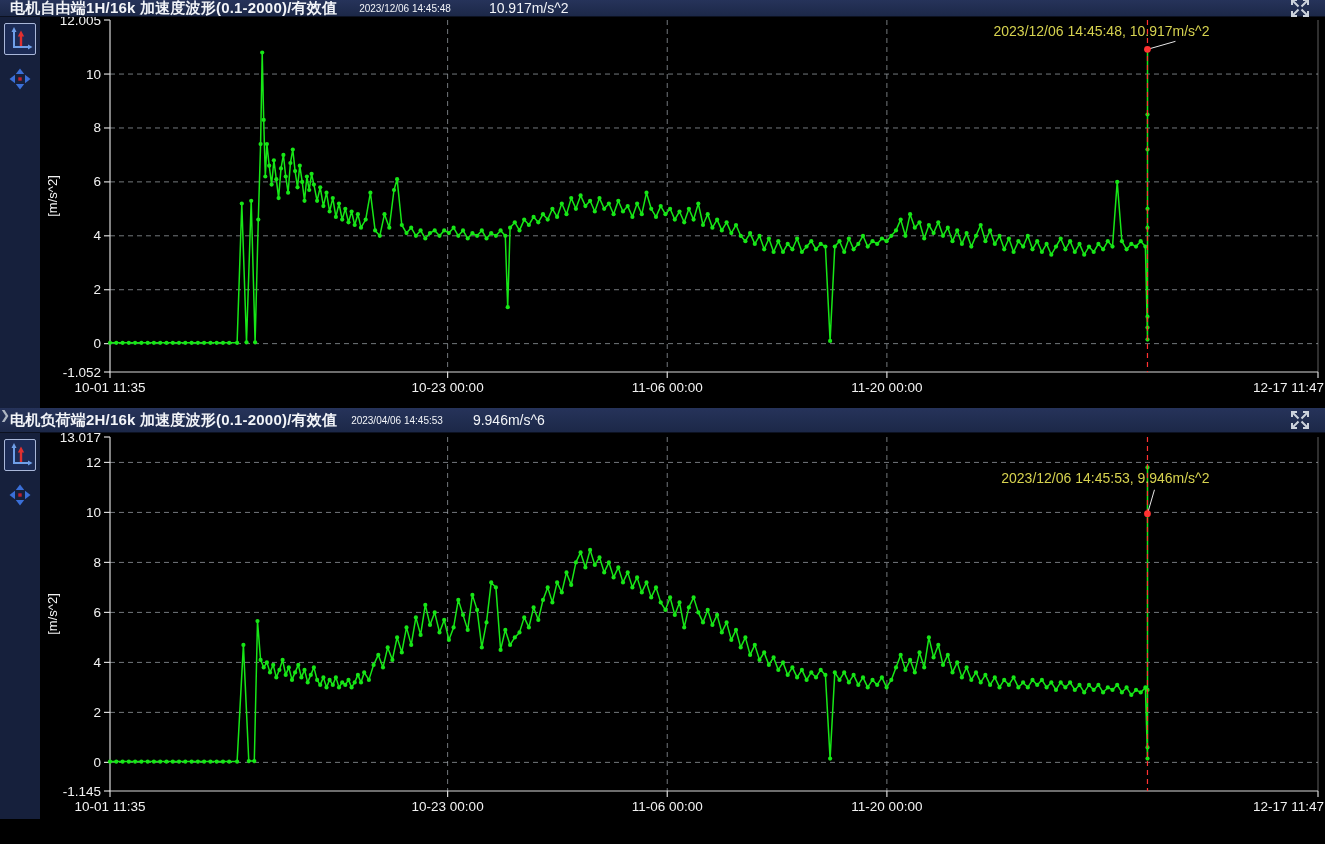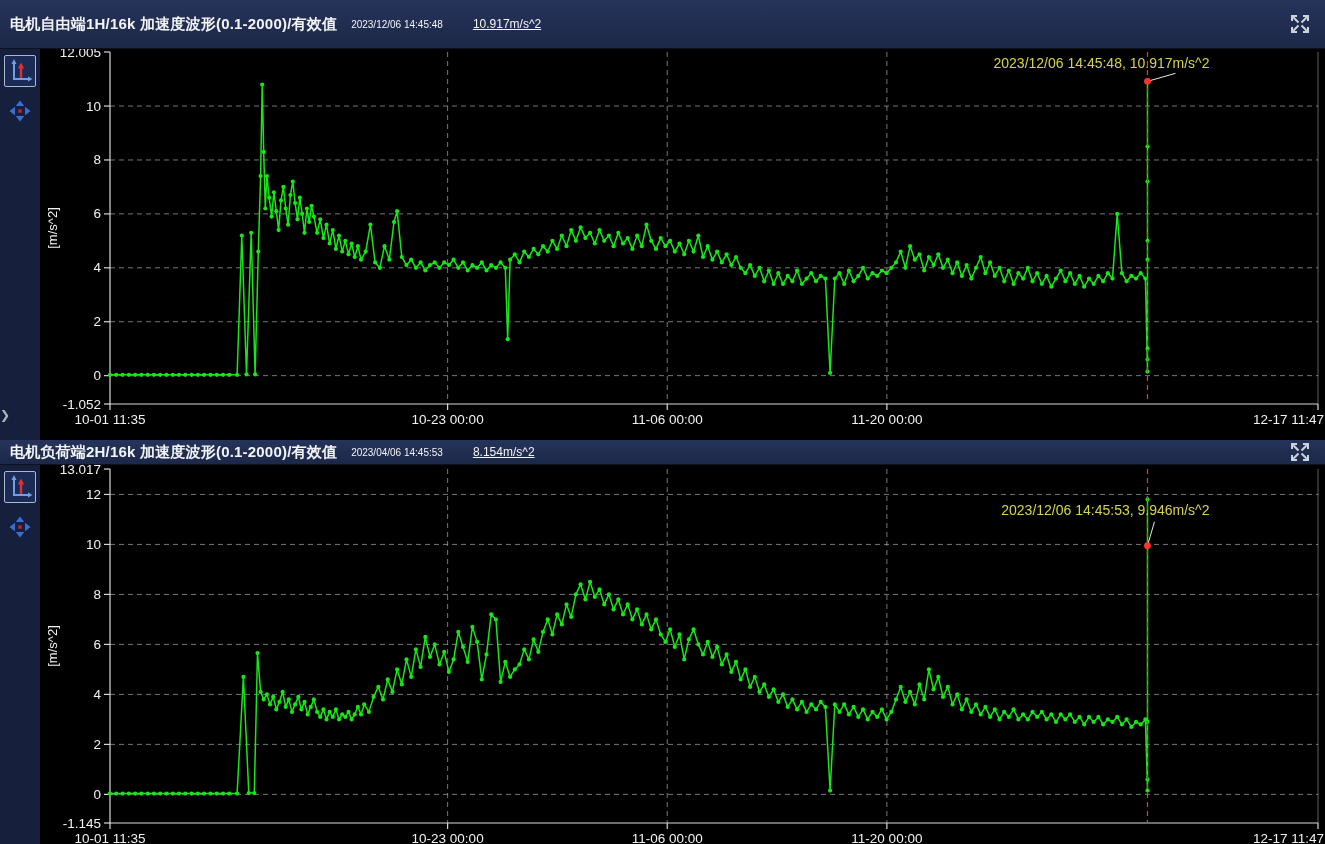--- a/index.html
+++ b/index.html
@@ -4,42 +4,42 @@
 <style>
   * { margin:0; padding:0; box-sizing:border-box; }
   html,body { width:1325px; height:844px; overflow:hidden; background:#000;
     font-family:"Liberation Sans","DejaVu Sans",sans-serif; }
   .screen { position:relative; width:1325px; height:844px; background:#000; }
   .panel { position:relative; }
   .panel-header { display:flex; align-items:center; background:linear-gradient(#26335a,#1c2848);
     border-bottom:1px solid #0c1120; color:#f2f4f8; }
   .panel-header .h-title { margin-left:10px; font-size:15px; font-weight:bold; letter-spacing:0.2px; }
   .panel-header .h-time  { margin-left:14px; font-size:10px; }
-  .panel-header .h-val   { margin-left:30px; font-size:12px;text-decoration:underline; }
+  .panel-header .h-val   { margin-left:30px; font-size:14px; }
   .expand-btn { margin-left:auto; margin-right:12px; background:transparent; border:none;
     cursor:pointer; padding:2px; line-height:0; }
   .chart-body { display:flex; background:#22c55e; }
   .toolbar { width:40px; background:#16203c; display:flex; flex-direction:column;
     align-items:center; padding-top:6px; gap:13px; flex:0 0 40px; }
   .tool-btn { background:transparent; border:none; cursor:pointer; padding:0; line-height:0; }
   .tool-btn.boxed { width:32px; height:32px; border:1px solid #a9b7d9; background:#1c2b55;
     border-radius:2px; display:flex; align-items:center; justify-content:center; }
   svg.chart { display:block; background:#000; }
   svg text { font-family:"Liberation Sans","DejaVu Sans",sans-serif; }
   .divider-chevron { position:absolute; left:0px; top:406px; width:14px; height:18px;
     color:#aeb6c2; font-size:12px; line-height:18px; text-align:left; cursor:pointer;
     background:transparent; border:none; }
 </style>
 </head>
 <body>
 
 <div class="screen">
 
   <section class="panel">
-    <header class="panel-header" style="height:49px;">
+    <header class="panel-header" style="height:17px;gap:8px;">
       <div class="h-title">电机自由端1H/16k 加速度波形(0.1-2000)/有效值</div>
       <div class="h-time">2023/12/06 14:45:48</div>
       <div class="h-val">10.917m/s^2</div>
       <button class="expand-btn" title="">
         <span>
           <svg width="22" height="22" viewBox="0 0 22 22" fill="none" stroke="#ccd2dc" stroke-width="2">
             <path d="M12.5 9.5 L19 3 M14 3 H19 V8"></path>
             <path d="M9.5 9.5 L3 3 M3 8 V3 H8"></path>
             <path d="M12.5 12.5 L19 19 M19 14 V19 H14"></path>
             <path d="M9.5 12.5 L3 19 M8 19 H3 V14"></path>
@@ -360,21 +360,21 @@
           <circle cx="1107.4680519480519" cy="32.331086773378274" r="3.4" fill="#ff3232"></circle>
           <text x="1169.4680519480519" y="19.331086773378274" text-anchor="end" font-size="14" fill="#d6d24f">2023/12/06 14:45:48, 10.917m/s^2</text>
         </svg>
     </div>
   </section>
 
   <section class="panel">
     <header class="panel-header" style="height:25px;">
       <div class="h-title">电机负荷端2H/16k 加速度波形(0.1-2000)/有效值</div>
       <div class="h-time">2023/04/06 14:45:53</div>
-      <div class="h-val">8.154m/s^2</div>
+      <div class="h-val">9.946m/s^6</div>
       <button class="expand-btn" title="">
         <span>
           <svg width="22" height="22" viewBox="0 0 22 22" fill="none" stroke="#ccd2dc" stroke-width="2">
             <path d="M12.5 9.5 L19 3 M14 3 H19 V8"></path>
             <path d="M9.5 9.5 L3 3 M3 8 V3 H8"></path>
             <path d="M12.5 12.5 L19 19 M19 14 V19 H14"></path>
             <path d="M9.5 12.5 L3 19 M8 19 H3 V14"></path>
           </svg>
         </span>
       </button>

